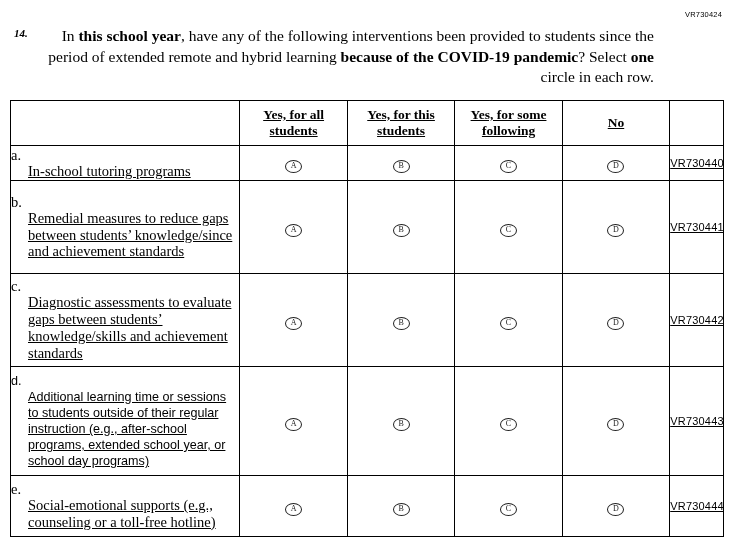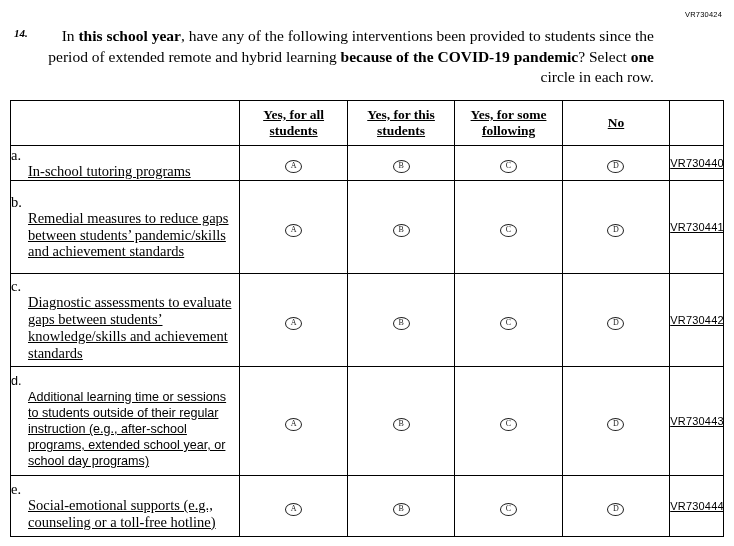--- a/index.html
+++ b/index.html
@@ -167,21 +167,21 @@
           </td>
           <td class="opt-cell"><span class="bubble">A</span></td>
           <td class="opt-cell"><span class="bubble">B</span></td>
           <td class="opt-cell"><span class="bubble">C</span></td>
           <td class="opt-cell"><span class="bubble">D</span></td>
           <td class="code-cell">VR730440</td>
         </tr>
         <tr class="r-b">
           <td class="item-cell">
             <span class="label">b.</span>
-            <span class="body">Remedial measures to reduce gaps between students’ pandemic/skills and achievement standards</span>
+            <span class="body">Remedial measures to reduce gaps between students’ knowledge/since and achievement standards</span>
           </td>
           <td class="opt-cell"><span class="bubble">A</span></td>
           <td class="opt-cell"><span class="bubble">B</span></td>
           <td class="opt-cell"><span class="bubble">C</span></td>
           <td class="opt-cell"><span class="bubble">D</span></td>
           <td class="code-cell">VR730441</td>
         </tr>
         <tr class="r-c">
           <td class="item-cell">
             <span class="label">c.</span>

